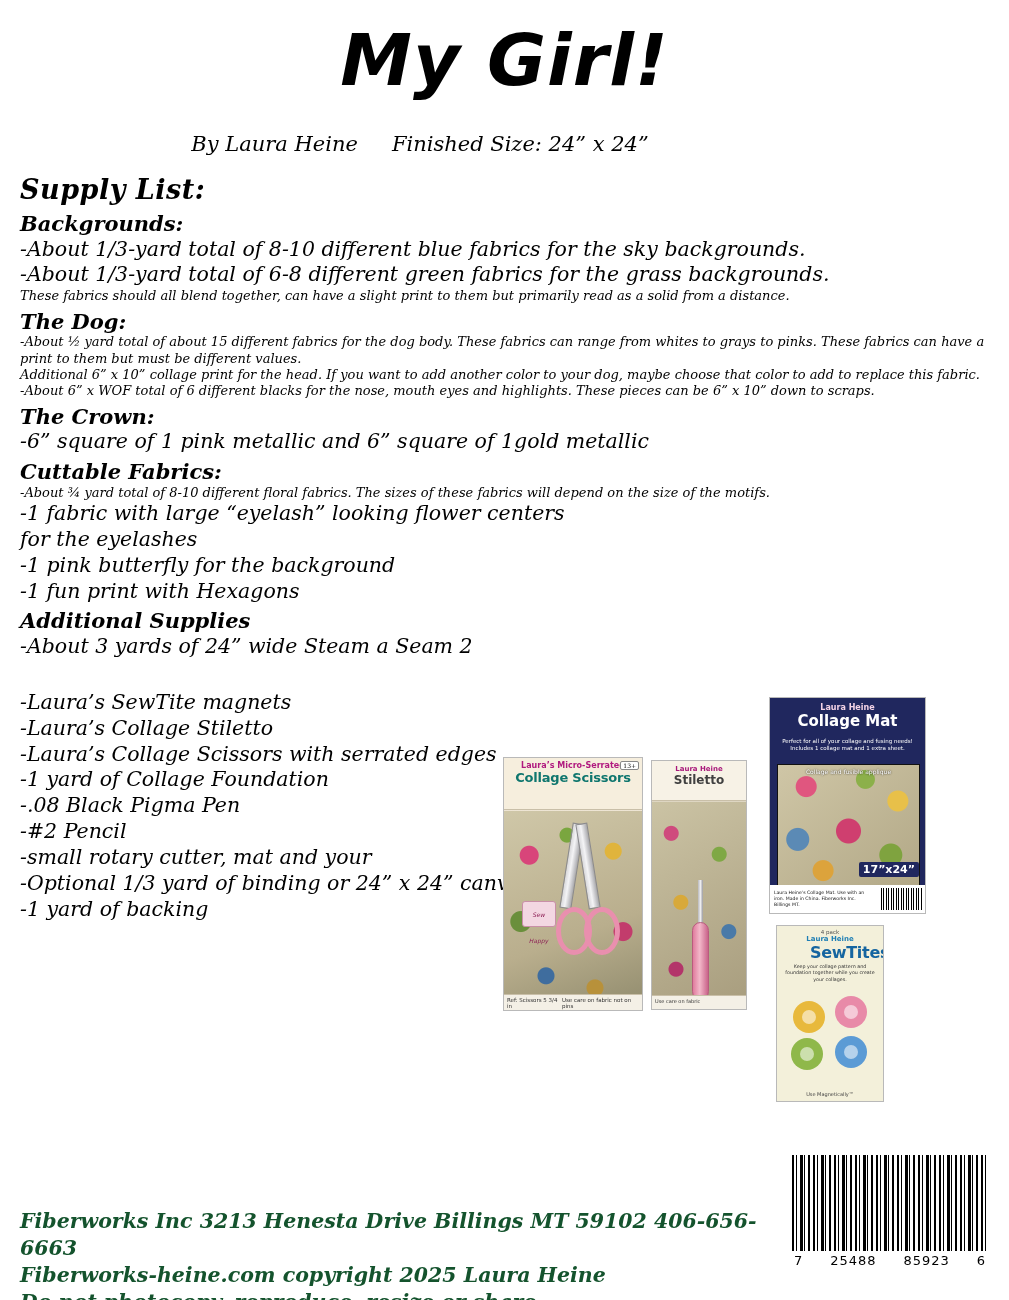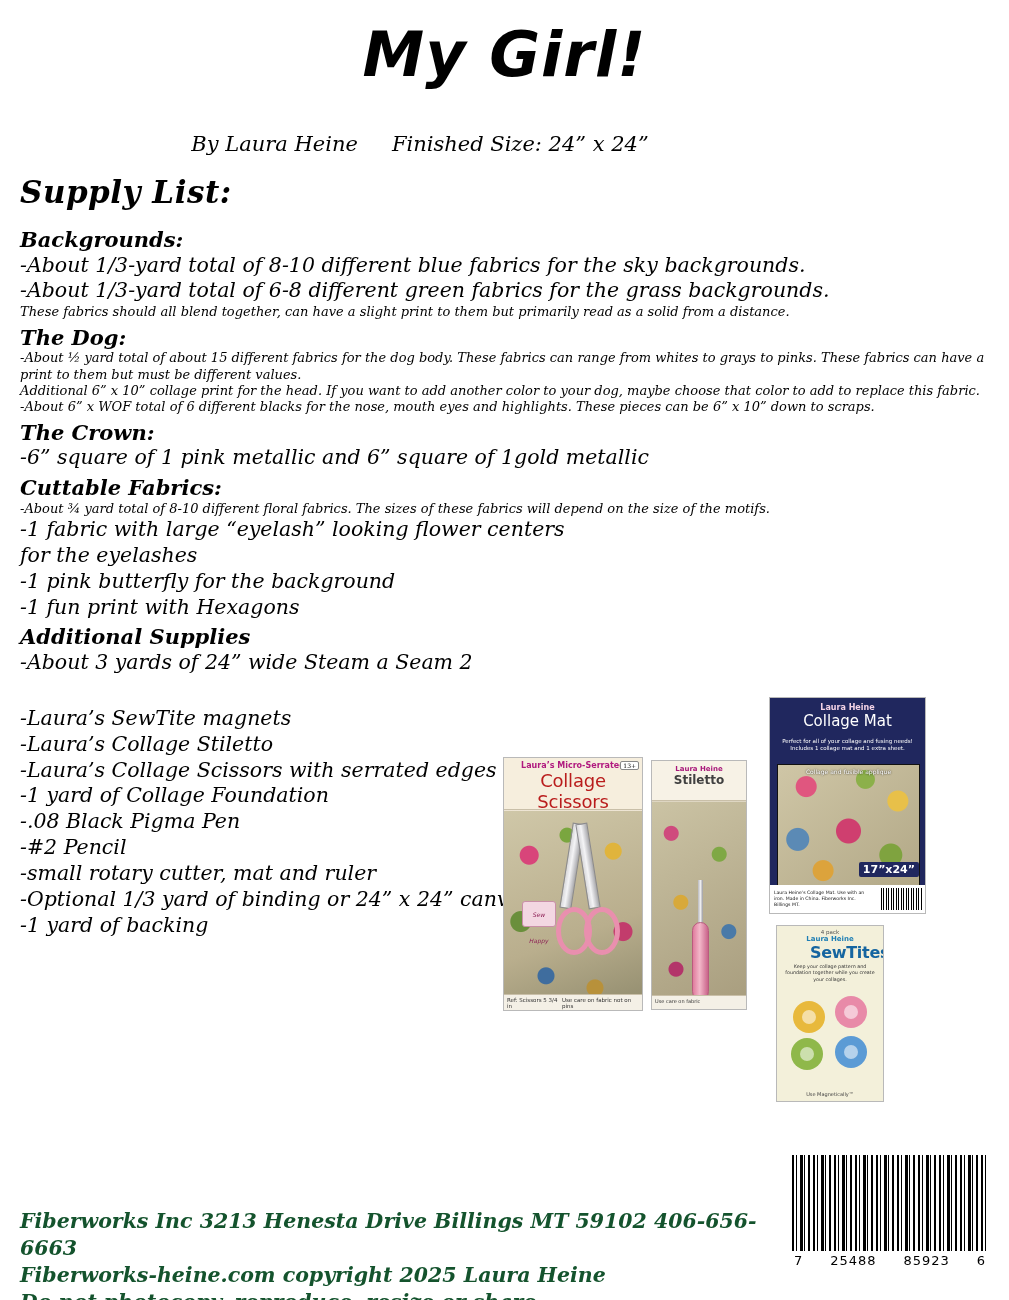--- a/index.html
+++ b/index.html
@@ -18,21 +18,21 @@
   }
 
   
   .title {
     position: absolute;
     top: 18px;
     left: 0;
     width: 1009px;
     text-align: center;
     font-family: "DejaVu Sans", sans-serif;
-    font-size: 62px;
+    font-size: 72px;
     font-weight: bold;
     font-style: italic;
     letter-spacing: 1px;
     color: #000;
   }
   .byline {
     position: absolute;
     top: 132px;
     left: 0;
     width: 840px;
@@ -44,24 +44,24 @@
   .byline span.gap { display: inline-block; width: 34px; }
 
   
   .supply-wrap {
     position: absolute;
     top: 174px;
     left: 20px;
     width: 975px;
   }
   .supply-title {
-    font-size: 31px;
-    font-weight: bold;
-    font-style: italic;
-    margin: 0 0 17px 0;
+    font-size: 27px;
+    font-weight: bold;
+    font-style: italic;
+    margin: 0 0 6px 0;
     letter-spacing: 0.5px;
   }
   .sec-head {
     font-size: 21px;
     font-weight: bold;
     font-style: italic;
     margin: 4px 0 0 0;
     line-height: 1.22;
   }
   .line {
@@ -120,23 +120,23 @@
     text-align: center;
   }
   #pkg-scissors .hdr .l1 {
     font-family: "DejaVu Sans", sans-serif;
     font-size: 8px;
     color: #b0197f;
     font-weight: bold;
   }
   #pkg-scissors .hdr .l2 {
     font-family: "DejaVu Sans", sans-serif;
-    font-size: 18px;
-    color: #b91c1c;
-    font-weight: normal;
+    font-size: 13px;
+    color: #0f766e;
+    font-weight: bold;
     letter-spacing: -0.2px;
   }
   #pkg-scissors .age {
     position: absolute;
     right: 3px; top: 3px;
     font-size: 6px;
     background: #fff;
     border: 1px solid #888;
     border-radius: 2px;
     padding: 0 2px;
@@ -274,21 +274,21 @@
   #pkg-mat .hdr .l1 {
     font-family: "DejaVu Sans", sans-serif;
     font-size: 8px;
     color: #f3d3e6;
     font-weight: bold;
   }
   #pkg-mat .hdr .l2 {
     font-family: "DejaVu Sans", sans-serif;
     font-size: 15px;
     color: #ffffff;
-    font-weight: normal;
+    font-weight: bold;
     text-align: center;
   }
   #pkg-mat .blurb {
     color: #fff;
     font-family: "DejaVu Sans", sans-serif;
     font-size: 5.5px;
     text-align: center;
     line-height: 1.35;
     padding: 0 7px 4px 7px;
   }
@@ -475,21 +475,21 @@
     <div class="line narrow">-About 3 yards of 24” wide Steam a Seam 2</div>
 
     <div class="spacer-md"></div>
 
     <div class="line narrow">-Laura’s SewTite magnets</div>
     <div class="line narrow">-Laura’s Collage Stiletto</div>
     <div class="line narrow">-Laura’s Collage Scissors with serrated edges</div>
     <div class="line narrow"> -1 yard of Collage Foundation</div>
     <div class="line narrow">-.08 Black Pigma Pen</div>
     <div class="line narrow">-#2 Pencil</div>
-    <div class="line narrow">-small rotary cutter, mat and ruler</div>
+    <div class="line narrow">-small rotary cutter, mat and your</div>
     <div class="line narrow">-Optional 1/3 yard of binding or 24” x 24” canvas</div>
     <div class="line narrow">-1 yard of backing</div>
   </div>
 
   <div class="prod" id="pkg-scissors">
     <div class="age">13+</div>
     <div class="hdr">
       <div class="l1">Laura’s Micro-Serrated</div>
       <div class="l2">Collage Scissors</div>
     </div>

